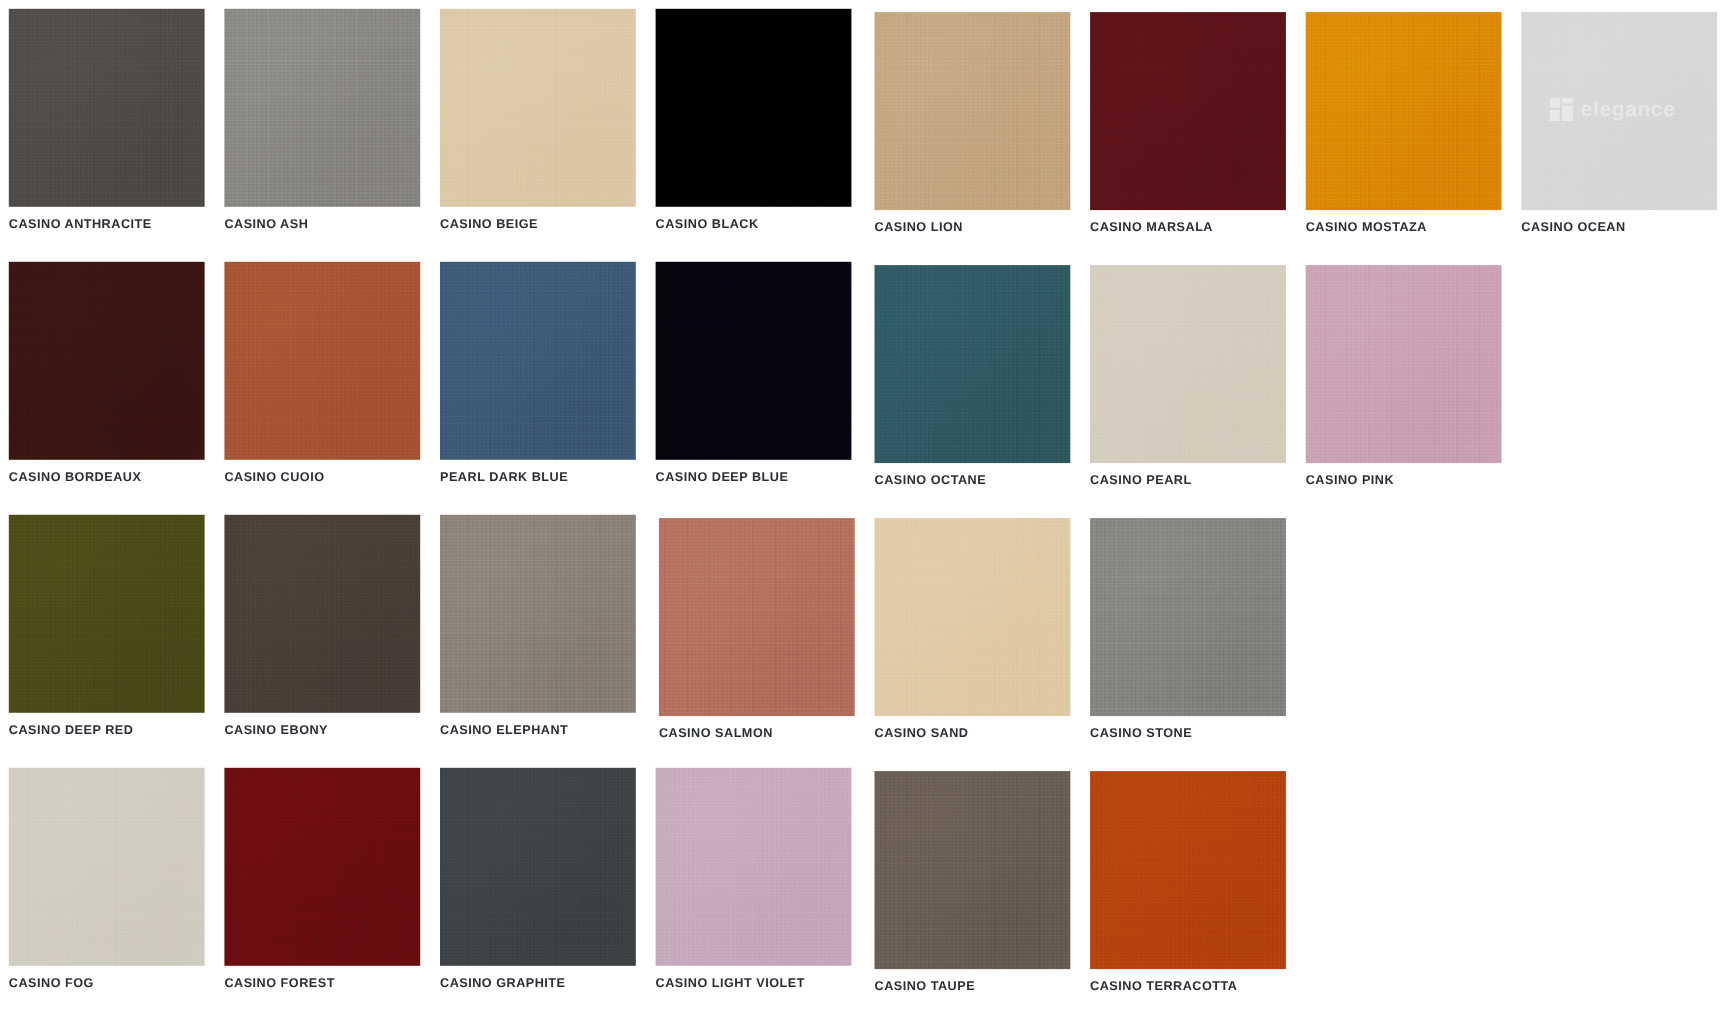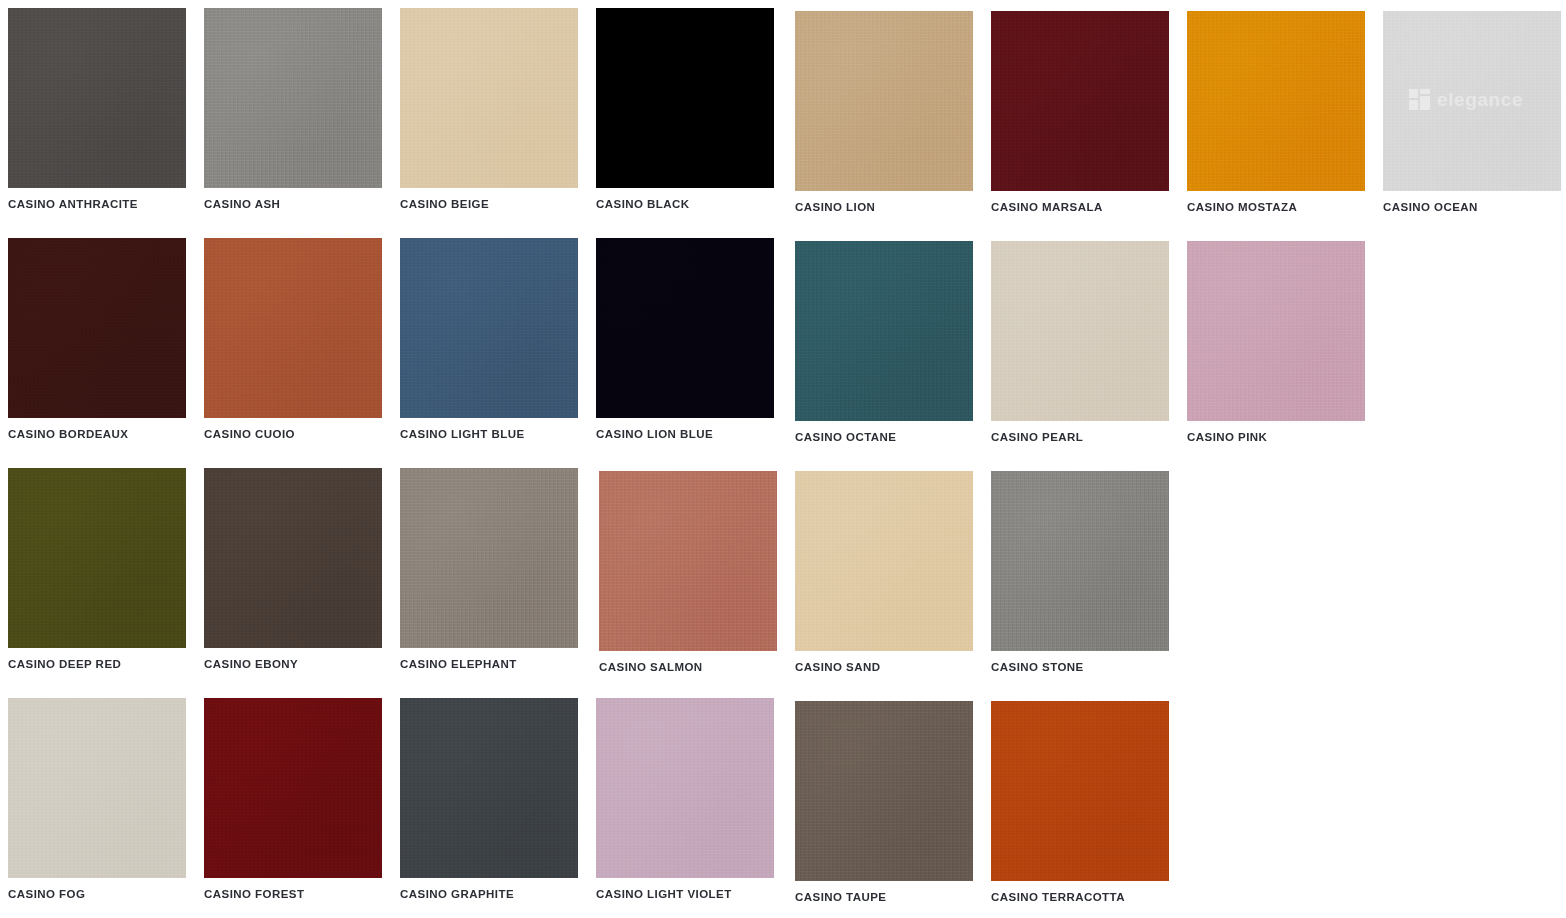--- a/index.html
+++ b/index.html
@@ -182,25 +182,25 @@
       <div class="swatch-cell">
         <div class="swatch-chip" style="background-color: rgb(58, 21, 18);"></div>
         <span class="swatch-label">CASINO BORDEAUX</span>
       </div>
       <div class="swatch-cell">
         <div class="swatch-chip" style="background-color: rgb(168, 84, 52);"></div>
         <span class="swatch-label">CASINO CUOIO</span>
       </div>
       <div class="swatch-cell">
         <div class="swatch-chip" style="background-color: rgb(61, 90, 119);"></div>
-        <span class="swatch-label">CASINO LIGHT BLUE</span>
+        <span class="swatch-label">PEARL DARK BLUE</span>
       </div>
       <div class="swatch-cell">
         <div class="swatch-chip" style="background-color: rgb(5, 4, 15);"></div>
-        <span class="swatch-label">CASINO LION BLUE</span>
+        <span class="swatch-label">CASINO DEEP BLUE</span>
       </div>
       <div class="swatch-cell shifted">
         <div class="swatch-chip" style="background-color: rgb(47, 90, 99);"></div>
         <span class="swatch-label">CASINO OCTANE</span>
       </div>
       <div class="swatch-cell shifted">
         <div class="swatch-chip" style="background-color: rgb(214, 205, 190);"></div>
         <span class="swatch-label">CASINO PEARL</span>
       </div>
       <div class="swatch-cell shifted">

